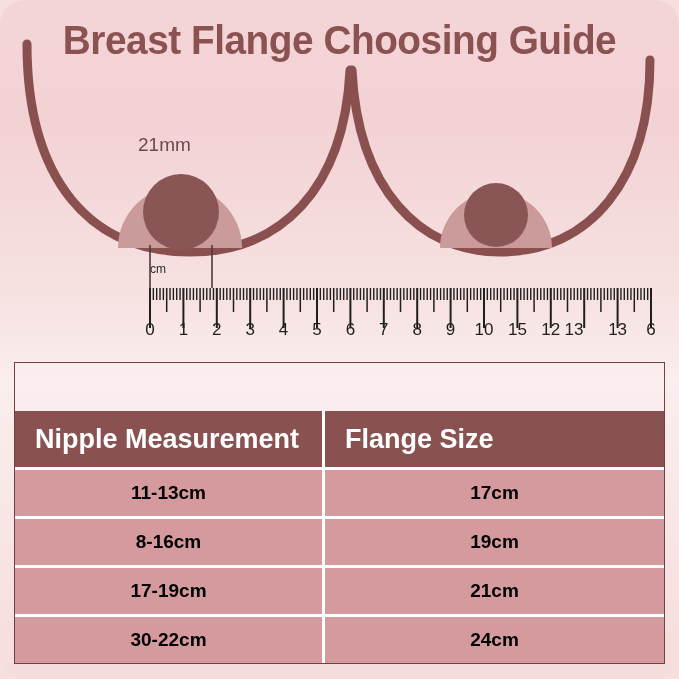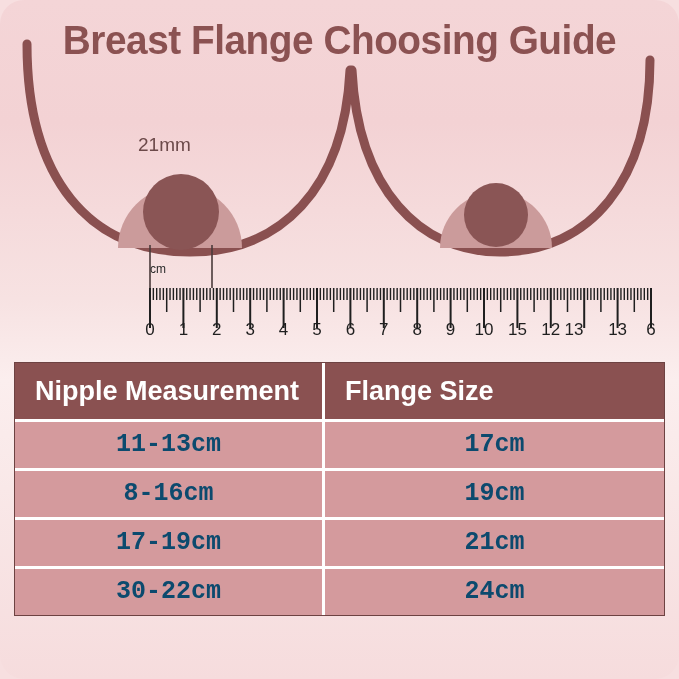--- a/index.html
+++ b/index.html
@@ -94,43 +94,44 @@
     border: 1px solid #6d4242;
     box-sizing: border-box;
   }
   .trow {
     display: flex;
     width: 100%;
     box-sizing: border-box;
   }
   .thead {
     background: #8a5151;
+    margin-top: 48px;
   }
   .thead .tcell {
     color: #ffffff;
     font-family: "Liberation Sans Narrow", "Liberation Sans", sans-serif;
     font-weight: bold;
     font-size: 27px;
     height: 56px;
     line-height: 56px;
     text-align: left;
     padding-left: 20px;
     box-sizing: border-box;
     transform: none;
   }
   .thead .tcell.col1 { border-right: 3px solid #ffffff; }
   .tbody-row {
     background: #d49a9d;
     border-top: 3px solid #ffffff;
   }
   .tbody-row .tcell {
-    color: #0c4a6e;
-    font-family: Liberation Mono, monospace;
+    color: #000000;
+    font-family: Liberation Sans, sans-serif;
     font-weight: bold;
-    font-size: 25px;
+    font-size: 19px;
     height: 46px;
     line-height: 46px;
     text-align: center;
     box-sizing: border-box;
   }
   .tbody-row .tcell.col1 { border-right: 3px solid #ffffff; }
   .tcell.col1 { width: 310px; flex: none; }
   .tcell.col2 { width: 339px; flex: none; }
 </style>
 </head>

